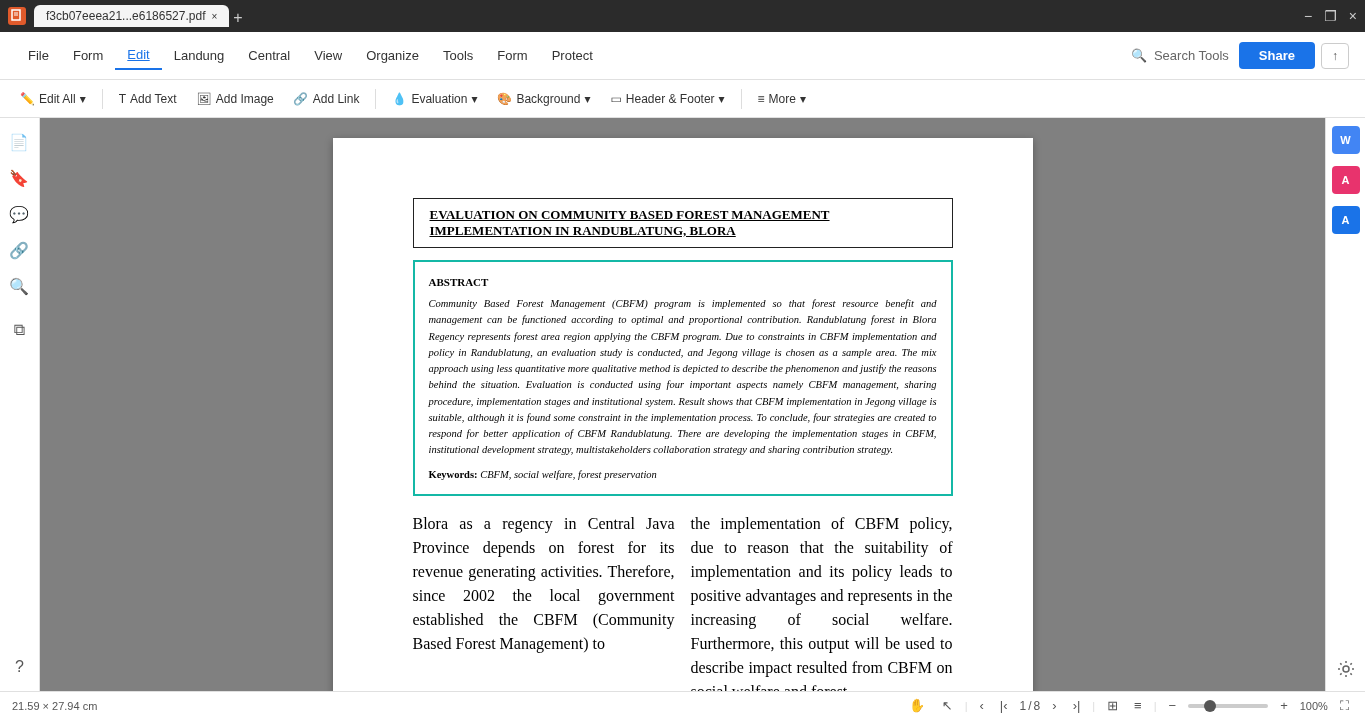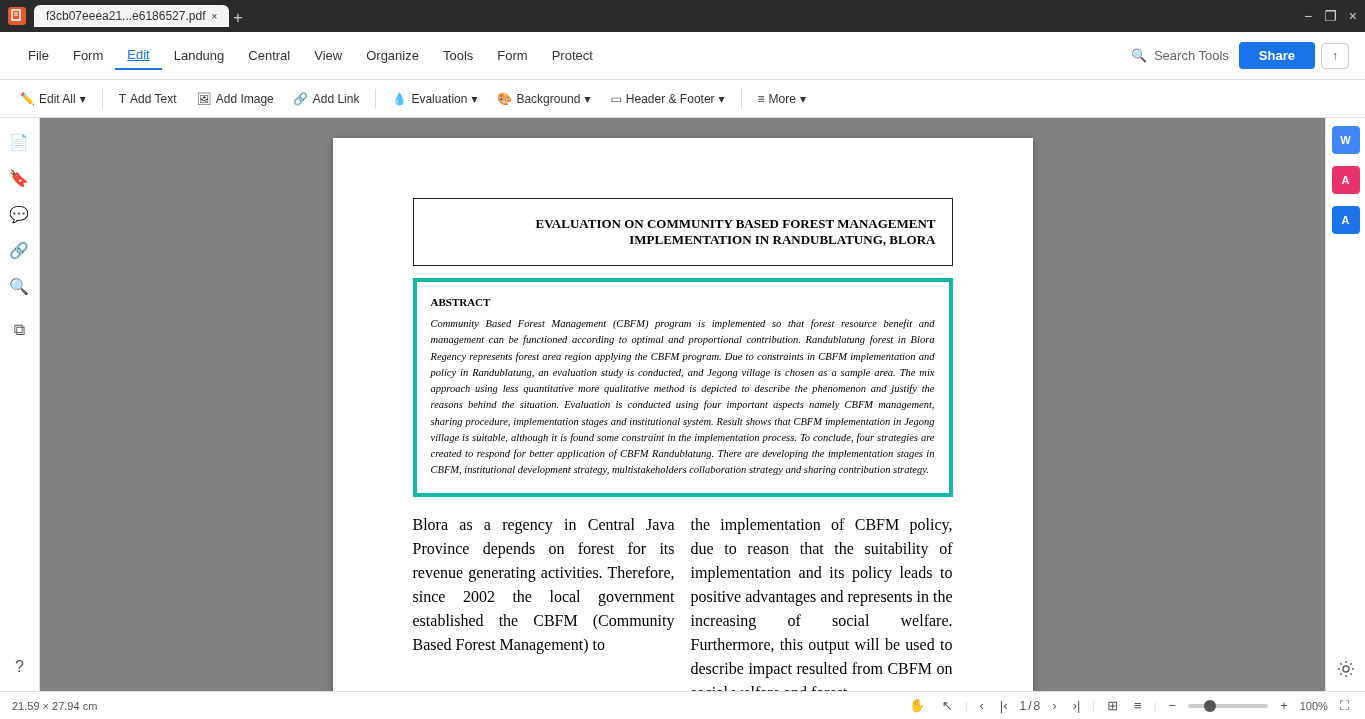--- a/index.html
+++ b/index.html
@@ -179,30 +179,33 @@
     <div class="sidebar-icon">💬</div>
     <div class="sidebar-icon">🔗</div>
     <div class="sidebar-icon">🔍</div>
     <div class="sidebar-icon" style="margin-top:8px;">⧉</div>
     <div class="sidebar-icon sidebar-bottom" style="margin-top:auto;">?</div>
   </div>
 
   <div class="pdf-viewer">
     <div class="pdf-page">
 
-      <div style="border:1.5px solid #222; padding:17px 16px; text-align:right; margin-bottom:12px;">
+      <div style="border:1.5px solid #222; padding:8px 16px; text-align:left; margin-bottom:12px;text-decoration:underline;">
         <div style="font-size:13px; font-weight:bold; font-family:'Times New Roman',serif;">EVALUATION ON COMMUNITY BASED FOREST MANAGEMENT</div>
         <div style="font-size:13px; font-weight:bold; font-family:'Times New Roman',serif;">IMPLEMENTATION IN RANDUBLATUNG,  BLORA</div>
       </div>
 
 
-      <div style="border:4px solid #14b8a6; padding:14px; font-family:'Times New Roman',serif; margin-bottom:16px;">
+      <div style="border:2px solid #14b8a6; padding:14px; font-family:'Times New Roman',serif; margin-bottom:16px;">
         <div style="font-size:11px; font-weight:bold; margin-bottom:8px;">ABSTRACT</div>
         <div style="font-size:10.5px; line-height:1.55; text-align:justify; font-style:italic;">
           <span>Community Based Forest Management (CBFM) program is implemented so that forest resource benefit and management can be functioned according to optimal and proportional contribution. Randublatung forest in Blora Regency represents forest area region applying the CBFM program. Due to constraints in CBFM implementation and policy in Randublatung, an evaluation study is conducted, and Jegong village is chosen as a sample area. The mix approach using less quantitative more qualitative method  is depicted to describe the phenomenon and justify the reasons behind the situation. Evaluation is conducted using four important aspects namely CBFM management, sharing procedure, implementation stages and institutional system. Result shows that CBFM implementation in Jegong village is suitable, although it is found some constraint in the implementation process. To conclude, four strategies are created to respond for better application of CBFM Randublatung. There are developing the implementation stages in CBFM, institutional development strategy, multistakeholders collaboration strategy and sharing contribution strategy.</span>
+        </div>
+        <div style="font-size:10.5px; margin-top:10px; font-style:italic;">
+          <span style="font-weight:bold; font-style:normal;">Keywords:</span><span> CBFM, social welfare, forest preservation</span>
         </div>
       </div>
 
       <div>
         <div class="pdf-two-col">
           <div>    Blora as a regency in Central Java Province depends on forest for its revenue generating activities. Therefore, since 2002 the local government established the CBFM (Community Based Forest Management) to</div>
           <div>the implementation of CBFM policy, due to reason that the suitability of implementation and its policy leads to positive advantages and represents in the increasing of social welfare. Furthermore, this output will be used to describe impact resulted from CBFM on social welfare and forest</div>
         </div>
       </div>
     </div>

